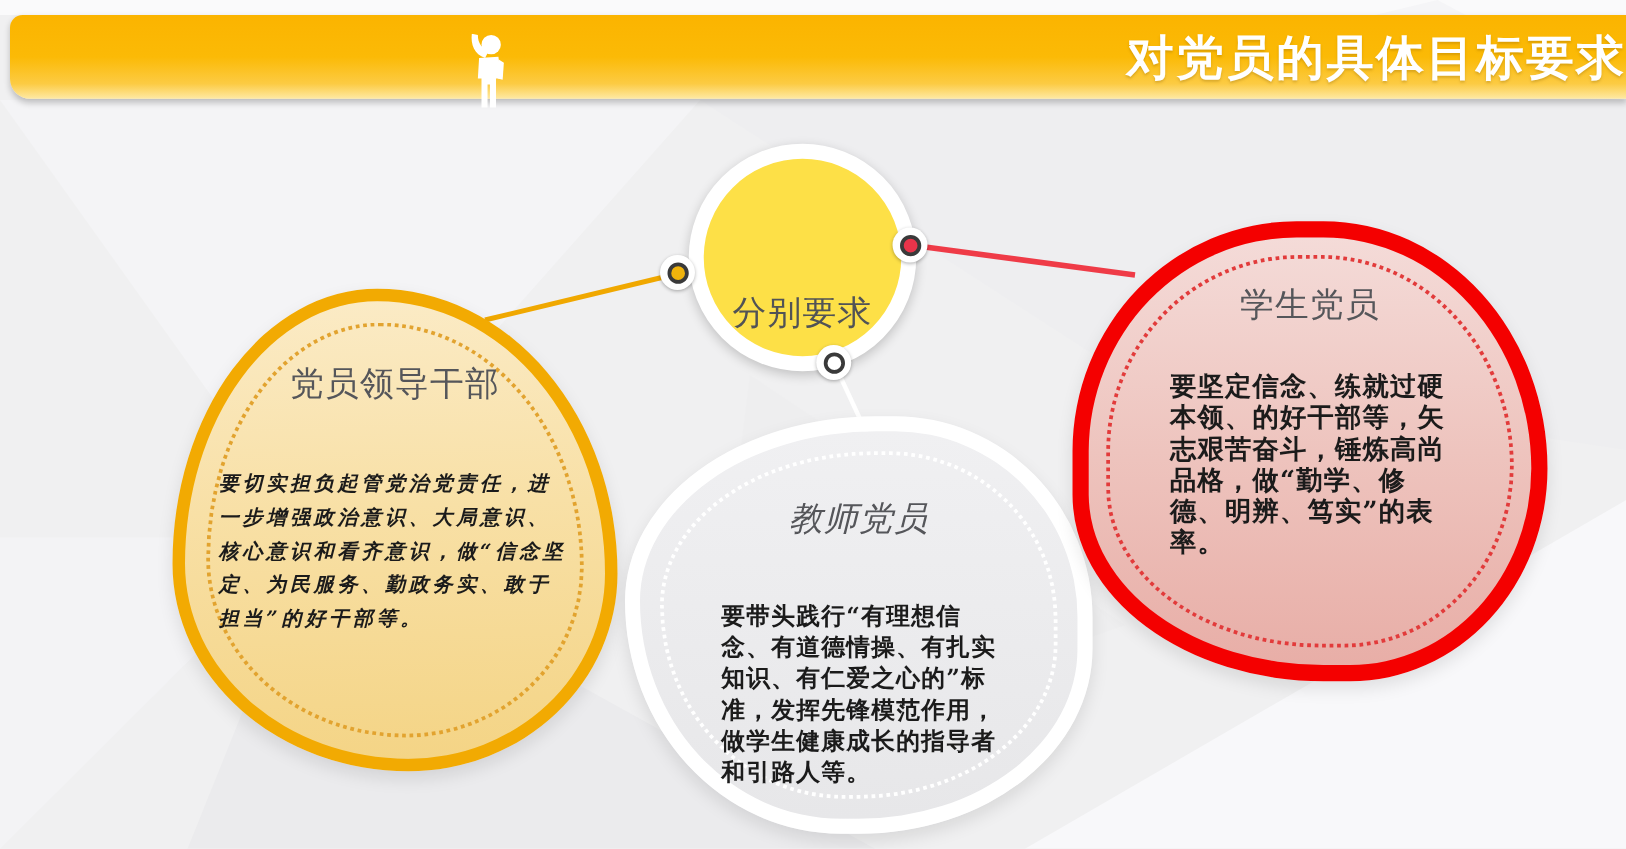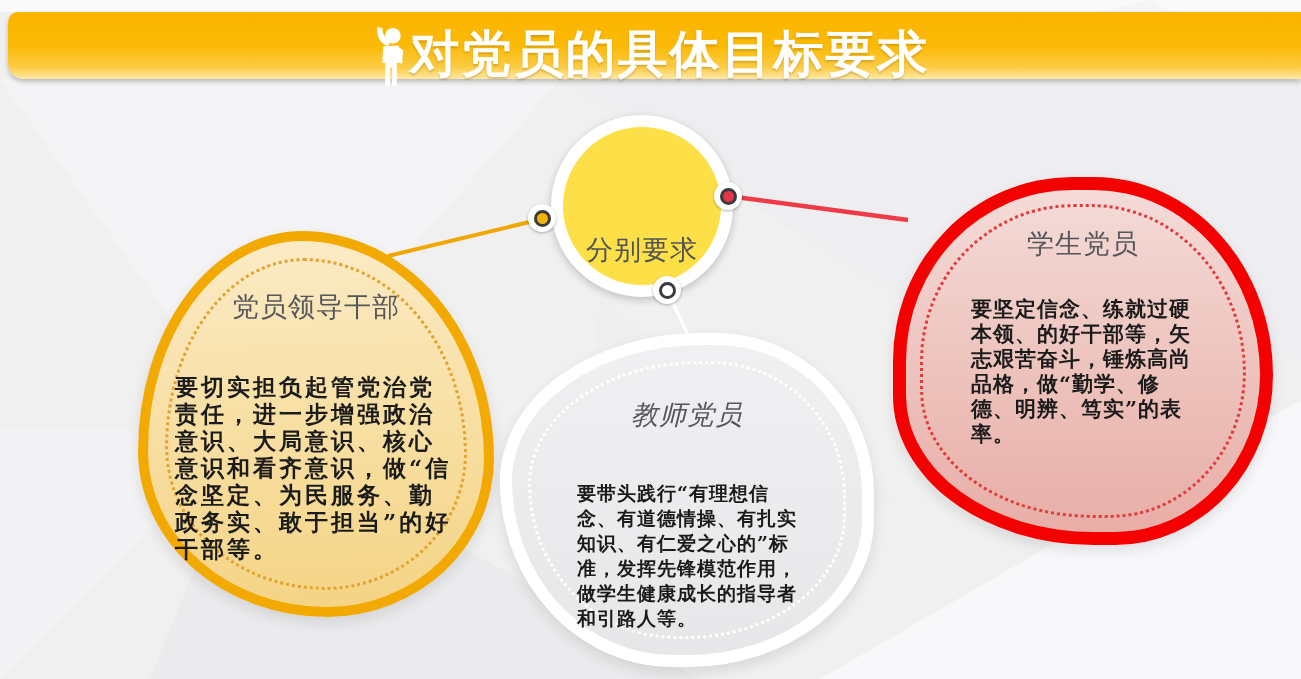--- a/index.html
+++ b/index.html
@@ -7,22 +7,22 @@
   .slide{position:relative;width:1301px;height:679px;overflow:hidden;background:#F0F0F1;}
 
   
   .bg-facets{position:absolute;left:0;top:0;z-index:0;}
 
   
   .banner{position:absolute;left:8px;top:12px;right:0;height:67px;z-index:6;
     background:linear-gradient(180deg,#FBB400 0%,#FBBA06 50%,#FCCB43 82%,#FEE9A4 100%);
     border-radius:10px 0 0 16px;
     box-shadow:0 3px 5px rgba(0,0,0,.22);}
-  .banner-title{position:absolute;left:30px;right:0;top:9px;text-align:center;
-    font-size:50px;font-weight:bold;color:#ffffff;letter-spacing:2px;
+  .banner-title{position:absolute;left:30px;right:0;top:9px;text-align:right;
+    font-size:38px;font-weight:bold;color:#ffffff;letter-spacing:2px;
     text-shadow:0 2px 2px rgba(120,80,0,.25);white-space:nowrap;}
   .banner-icon{position:absolute;left:360px;top:15px;width:46px;height:60px;}
 
   
   .connectors{position:absolute;left:0;top:0;z-index:1;}
 
   
   .center-circle{position:absolute;left:551px;top:115px;width:158px;height:158px;
     background:#fde047;border:12px solid #ffffff;border-radius:50%;z-index:3;
     box-shadow:0 3px 9px rgba(0,0,0,.20);
@@ -44,31 +44,31 @@
     font-size:27px;color:#55565A;letter-spacing:1px;}
   .blob-body{position:absolute;left:50%;transform:translateX(-50%);
     font-family:"DejaVu Serif",serif;font-weight:700;color:#1B1B1B;text-align:left;}
 
   .blob-cadres{left:138px;top:231px;width:356px;height:386px;
     border:10px solid #F2AA02;
     border-radius:46% 54% 47% 53% / 57% 59% 41% 43%;
     background:linear-gradient(178deg,#FBEBC6 0%,#F8E0A6 45%,#F4D485 100%);}
   .blob-cadres .blob-dotted{inset:17px;border:3px dotted #E2A32F;}
   .blob-cadres .blob-title{top:48px;}
-  .blob-cadres .blob-body{top:132px;width:282px;font-size:23px;line-height:27px;letter-spacing:3px;}
+  .blob-cadres .blob-body{top:132px;width:282px;font-size:16px;line-height:27px;letter-spacing:3px;font-style:italic;}
 
   .blob-teachers{left:500px;top:333px;width:374px;height:334px;
     border:12px solid #FFFFFF;
     border-radius:56% 44% 52% 48% / 46% 50% 46% 58%;
     background:linear-gradient(180deg,#F0F0F2 0%,#E7E7E9 100%);}
   .blob-teachers .blob-dotted{inset:16px;border:3px dotted #FFFFFF;}
   .blob-teachers .blob-title{top:52px;font-style:italic;}
   .blob-teachers .blob-body{top:136px;width:220px;font-size:19px;line-height:25px;letter-spacing:1px;}
 
-  .blob-students{left:893px;top:177px;width:380px;height:368px;
+  .blob-students{left:858px;top:177px;width:380px;height:368px;
     border:13px solid #F40000;
     border-radius:50% 50% 44% 56% / 53% 57% 49% 43%;
     background:linear-gradient(180deg,#F4DBD8 0%,#EEC4BE 50%,#E8AEA7 100%);}
   .blob-students .blob-dotted{inset:14px;border:3px dotted #E23B3B;}
   .blob-students .blob-title{top:36px;}
   .blob-students .blob-body{top:106px;width:224px;font-size:21px;line-height:25px;letter-spacing:1px;}
 </style>
 </head>
 <body>
 

